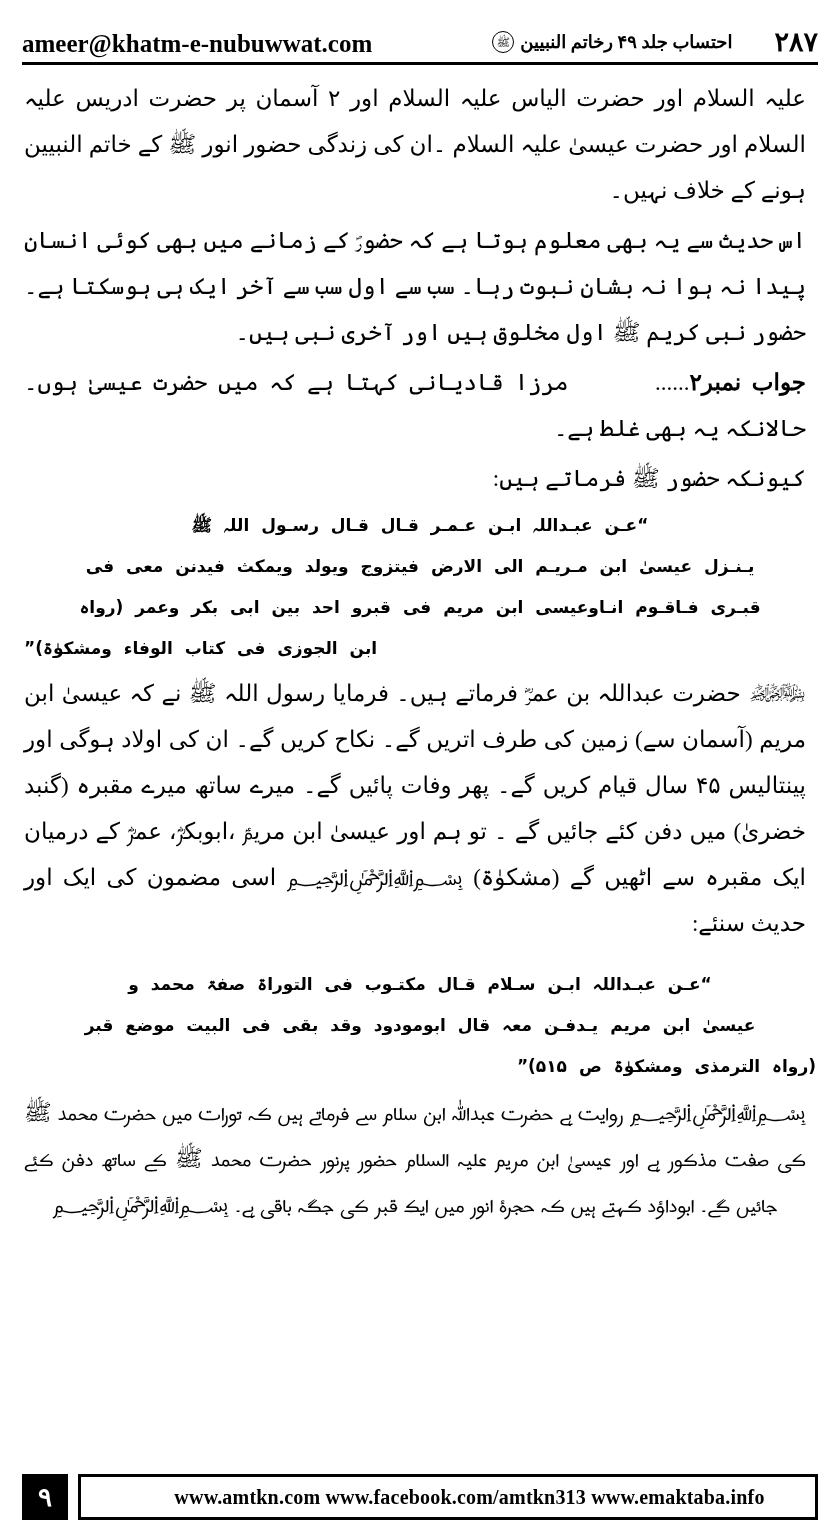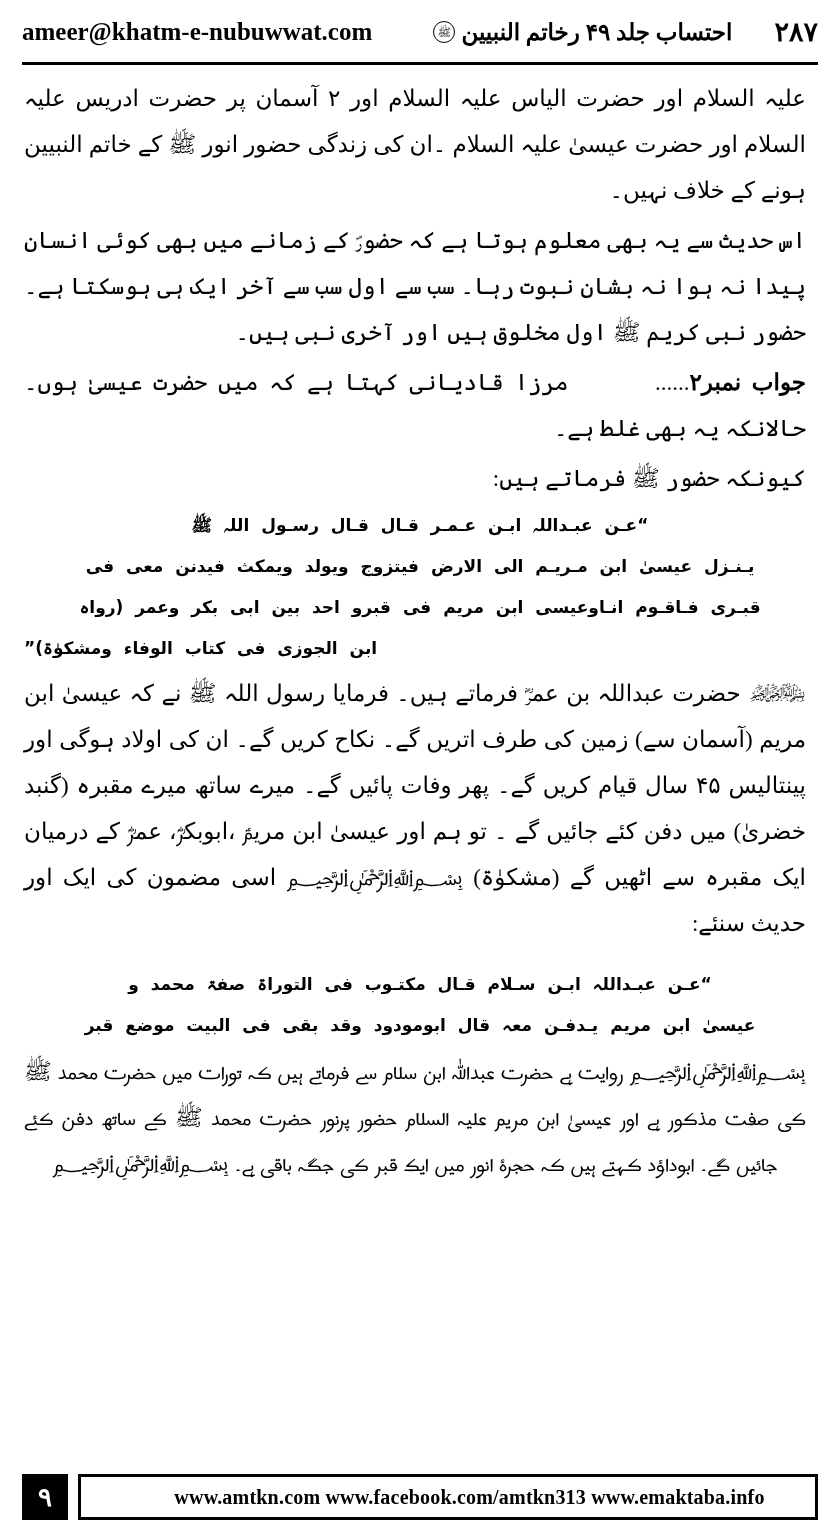--- a/index.html
+++ b/index.html
@@ -24,21 +24,21 @@
   }
 
   
   .header {
     position: absolute;
     top: 6px;
     left: 22px;
     right: 22px;
     height: 52px;
     display: flex;
-    align-items: center;
+    align-items: flex-end;
     justify-content: space-between;
   }
   .header-email {
     font-family: "Liberation Serif", serif;
     font-size: 25px;
     font-weight: 700;
     letter-spacing: 0px;
     white-space: nowrap;
   }
   .header-left-group {
@@ -54,21 +54,21 @@
     margin-left: 36px;
   }
   .header-right {
     display: flex;
     align-items: center;
     gap: 6px;
     direction: rtl;
   }
   .header-title {
     font-family: "Liberation Serif", serif;
-    font-size: 23px;
+    font-size: 18px;
     font-weight: 700;
     direction: rtl;
     white-space: nowrap;
   }
   .salla-glyph {
     display: inline-block;
     font-size: 11px;
     line-height: 1;
     text-align: center;
     border: 1.2px solid #000;
@@ -216,20 +216,21 @@
     <p class="para arabic">یـنـزل عیسیٰ ابن مـریـم الی الارض فیتزوج ویولد ویمکث فیدنن معی فی</p>
     <p class="para arabic">قبـری فـاقـوم انـاوعیسی ابن مریم فی قبرو احد بین ابی بکر وعمر (رواہ</p>
     <p class="para arabic left-last">ابن الجوزی فی کتاب الوفاء ومشکوٰۃ)”</p>
 
     <p class="para nastaliq">﷽ حضرت عبداللہ بن عمرؓ فرماتے ہیں۔ فرمایا رسول اللہ ﷺ نے کہ عیسیٰ ابن مریم (آسمان سے) زمین کی طرف اتریں گے۔ نکاح کریں گے۔ ان کی اولاد ہوگی اور پینتالیس ۴۵ سال قیام کریں گے۔ پھر وفات پائیں گے۔ میرے ساتھ میرے مقبرہ (گنبد خضریٰ) میں دفن کئے جائیں گے ۔ تو ہم اور عیسیٰ ابن مریمؑ ،ابوبکرؓ، عمرؓ کے درمیان ایک مقبرہ سے اٹھیں گے (مشکوٰۃ) ﷽ اسی مضمون کی ایک اور حدیث سنئے:</p>
 
     <div class="spacer-sm"></div>
 
     <p class="para arabic">“عـن عبـداللہ ابـن سـلام قـال مکتـوب فی التوراۃ صفۃ محمد و</p>
     <p class="para arabic">عیسیٰ ابن مریم یـدفـن معہ قال ابومودود وقد بقی فی البیت موضع قبر</p>
+    <p class="para arabic rtl-right">(رواہ الترمذی ومشکوٰۃ ص ۵۱۵)”</p>
 
     <p class="para nastaliq center-last">﷽ روایت ہے حضرت عبداللہ ابن سلام سے فرماتے ہیں کہ تورات میں حضرت محمد ﷺ کی صفت مذکور ہے اور عیسیٰ ابن مریم علیہ السلام حضور پرنور حضرت محمد ﷺ کے ساتھ دفن کئے جائیں گے۔ ابوداؤد کہتے ہیں کہ حجرۂ انور میں ایک قبر کی جگہ باقی ہے۔ ﷽</p>
 
   </div>
 
   <div class="footer">
     <div class="footer-pageno">۹</div>
     <div class="footer-bar">
       <span class="footer-text">www.amtkn.com  www.facebook.com/amtkn313  www.emaktaba.info</span>
     </div>

